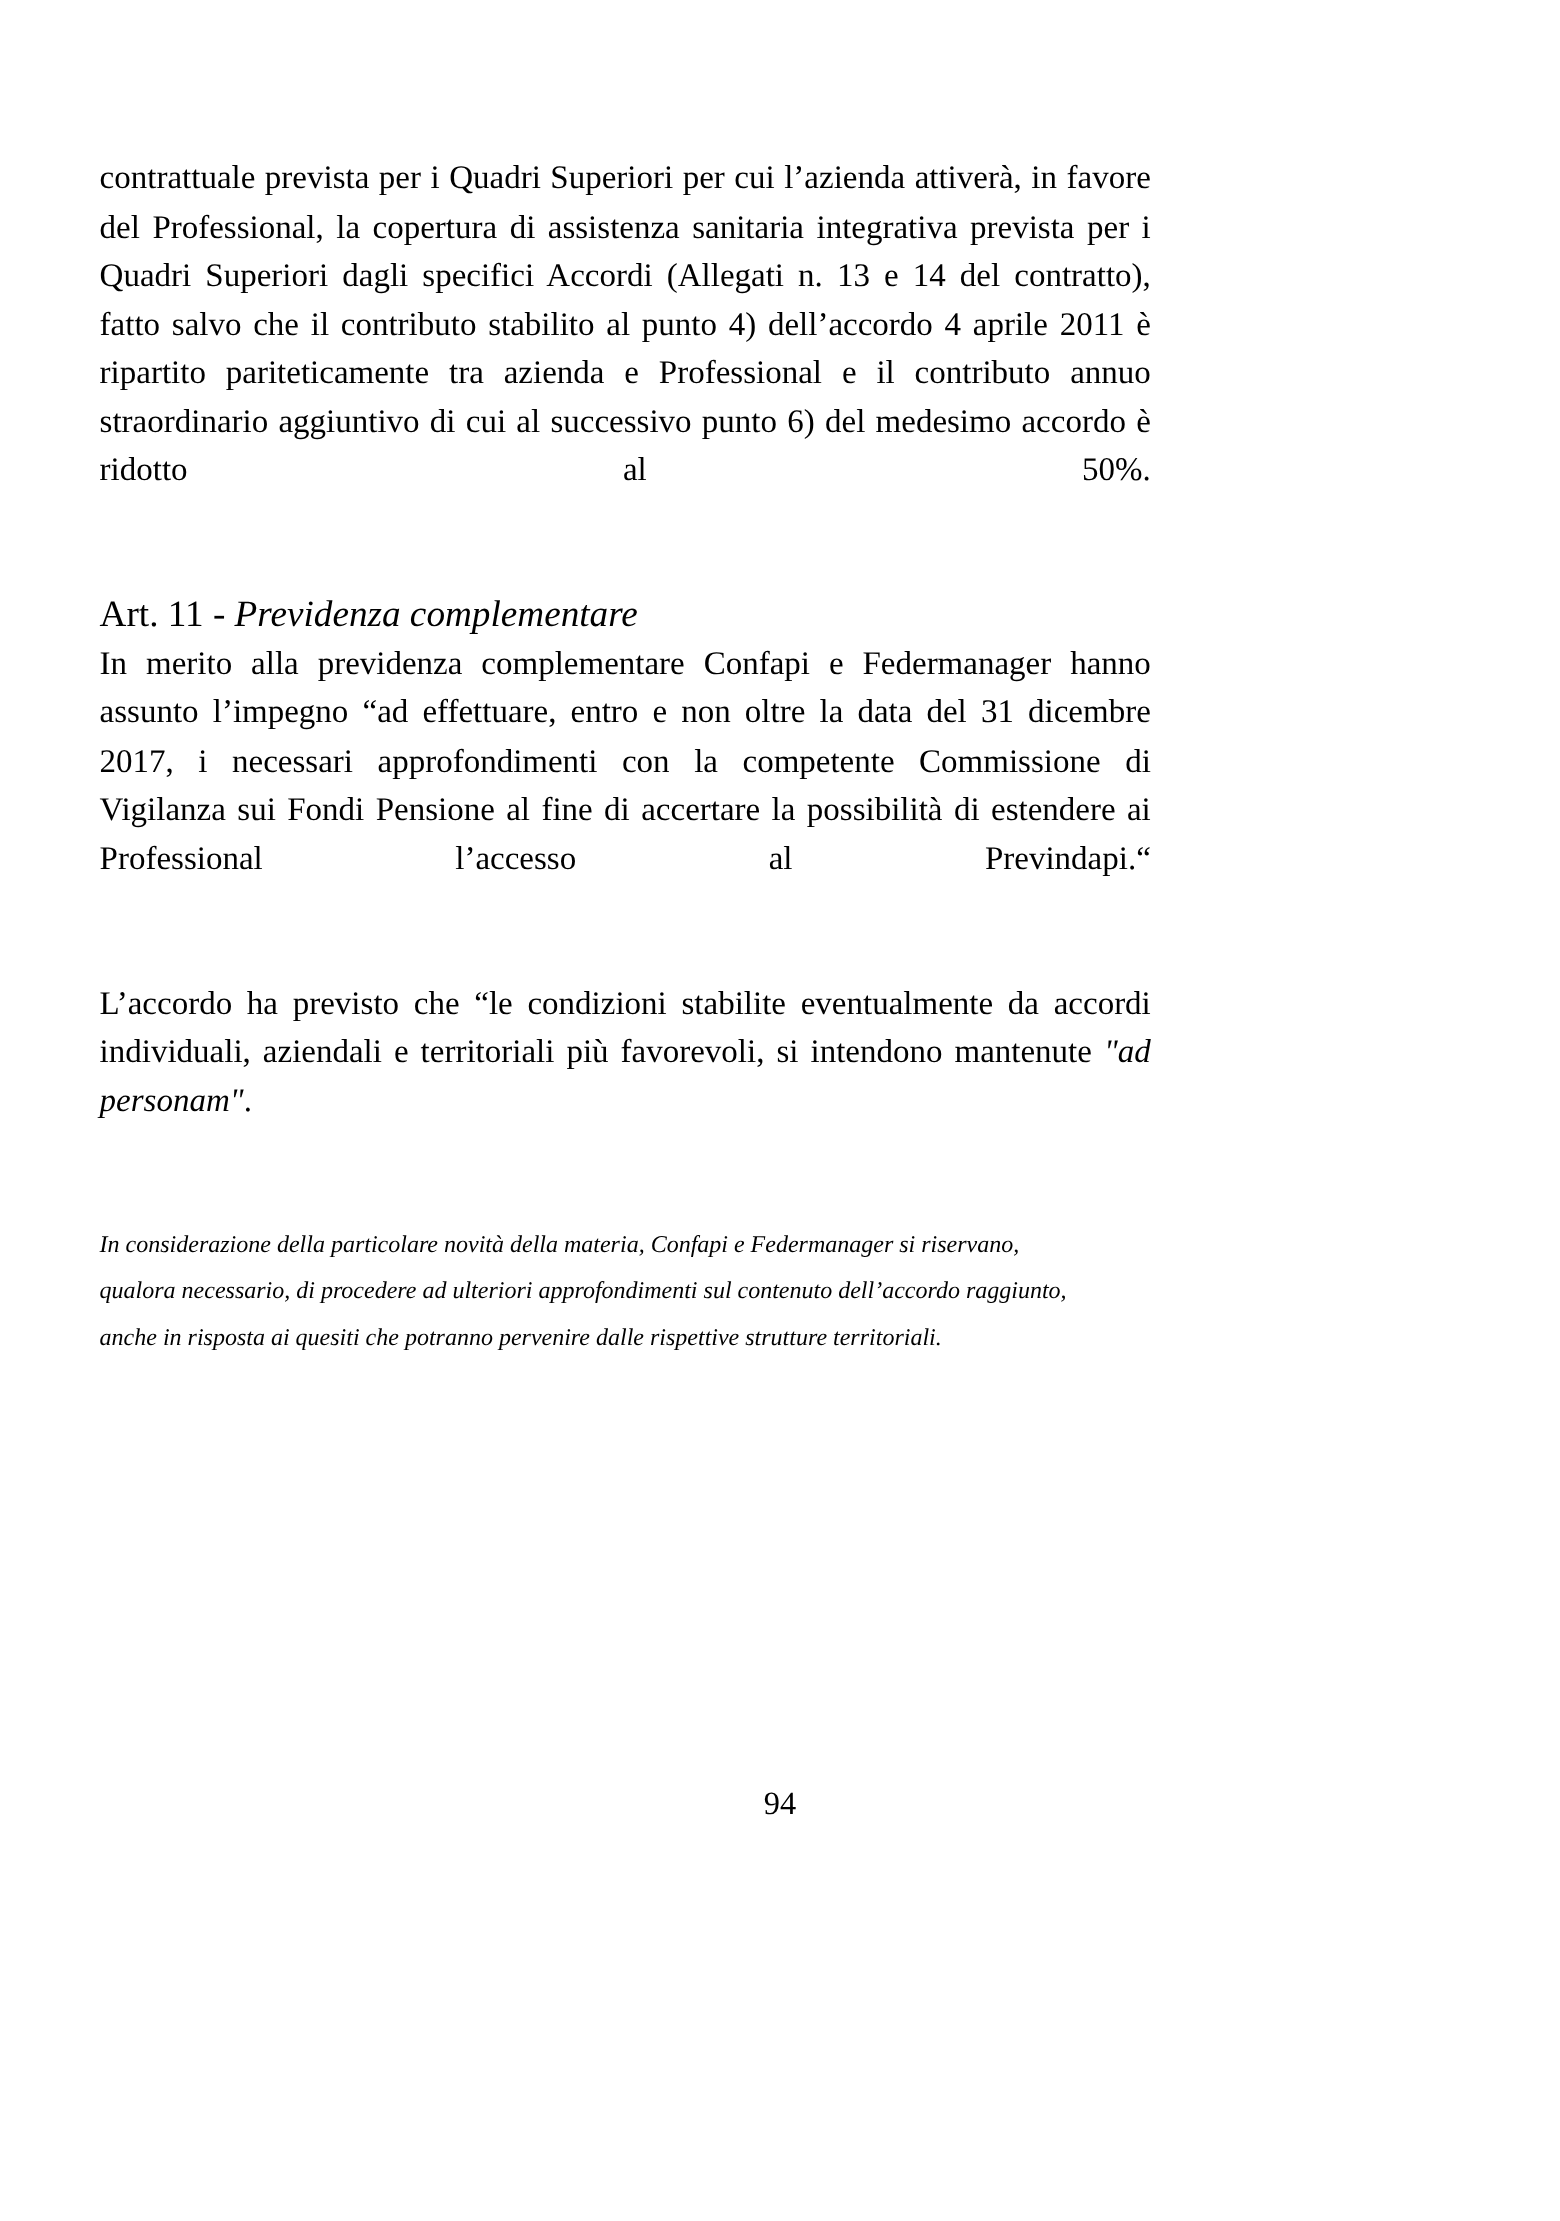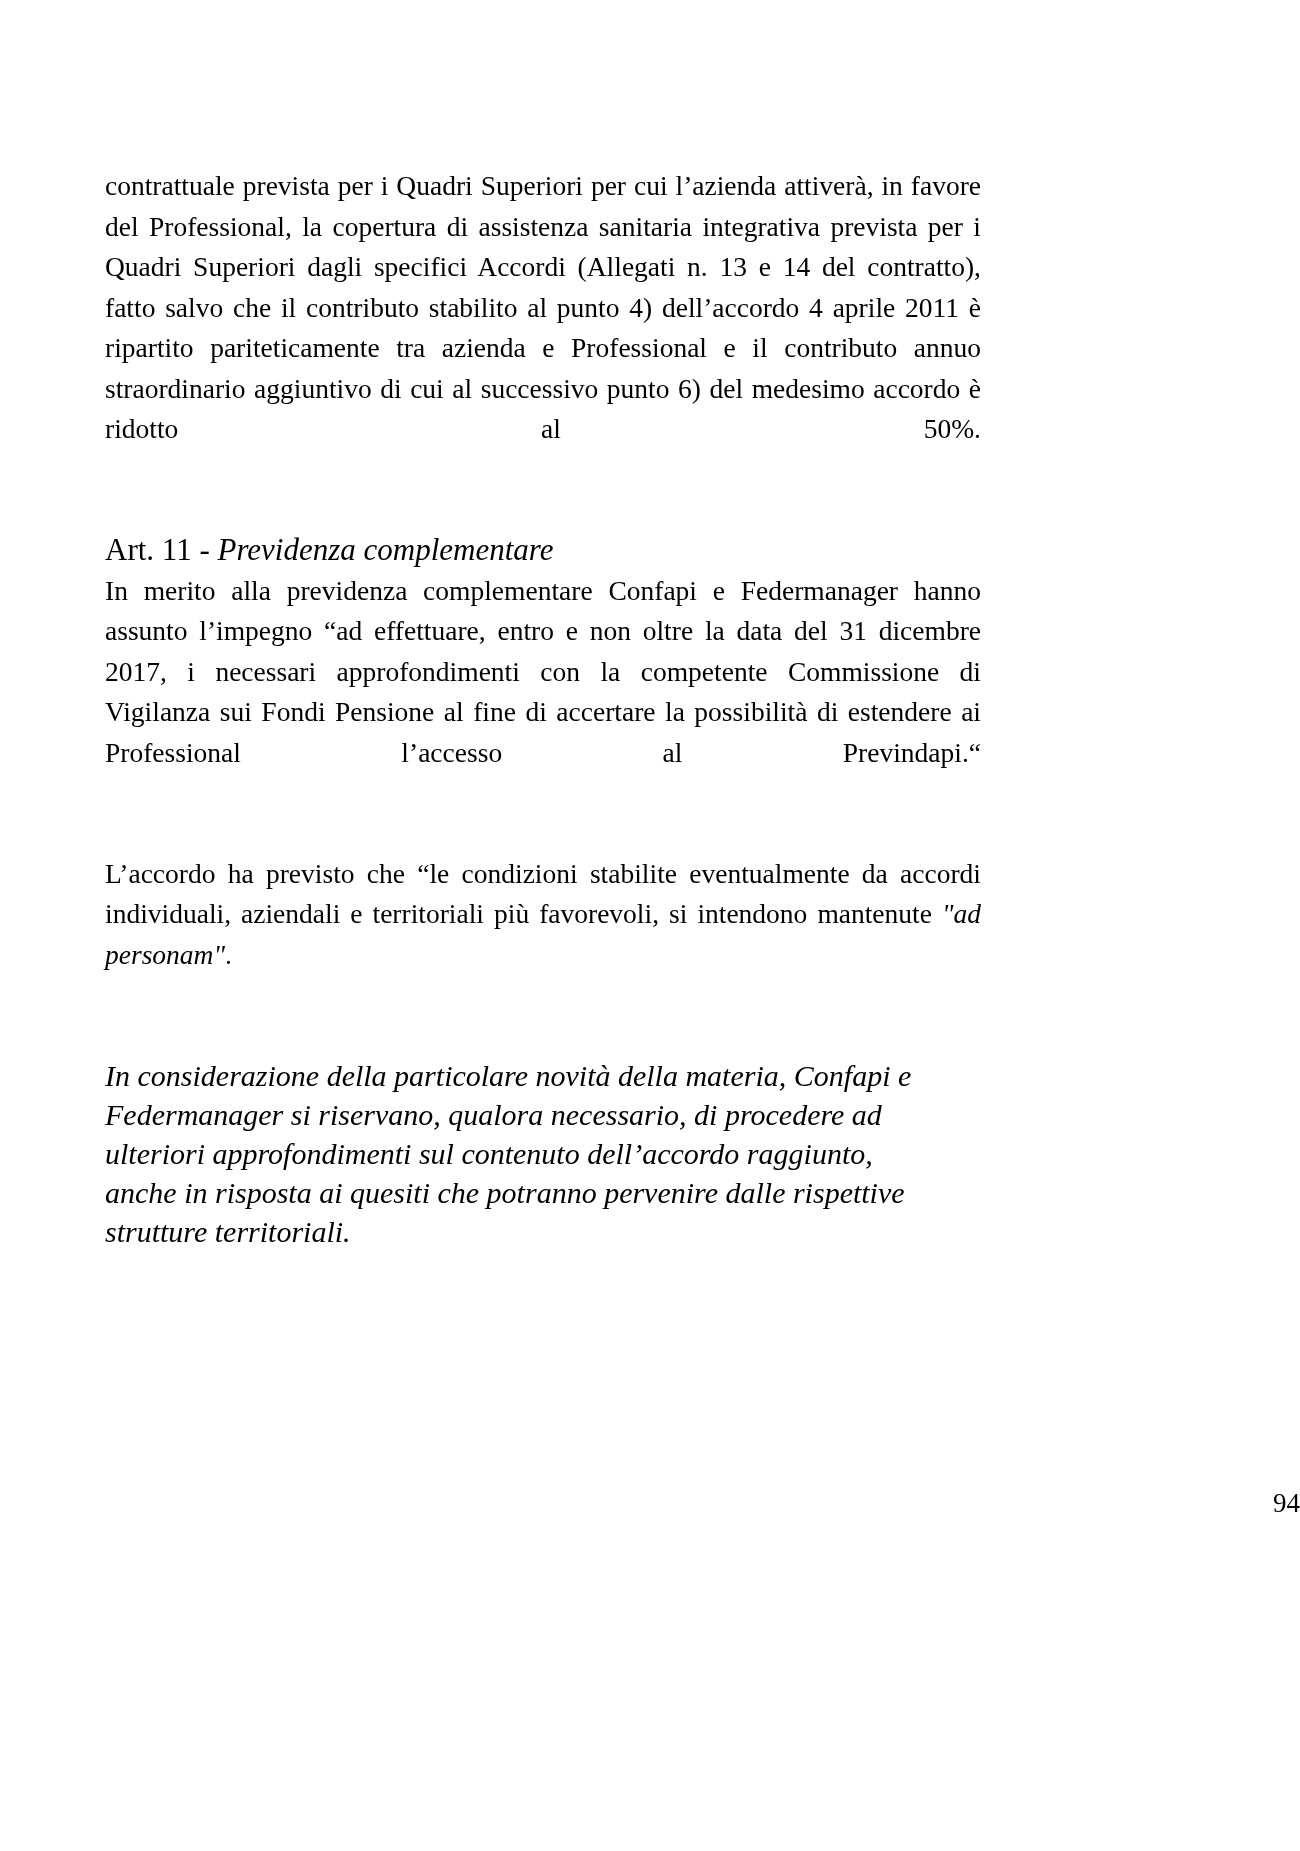--- a/index.html
+++ b/index.html
@@ -14,24 +14,23 @@
   .page {
     position: relative;
     width: 1300px;
     height: 1851px;
     background: #ffffff;
     overflow: hidden;
     box-sizing: border-box;
   }
   .content {
     position: absolute;
-    left: 105px;
+    left: 83px;
     top: 128px;
     width: 876px;
-    margin-top: 38px;
   }
   p {
     margin: 0;
     font-size: 27.5px;
     line-height: 40.5px;
     text-align: justify;
     text-justify: inter-word;
     -webkit-hyphens: none;
     hyphens: none;
   }
@@ -55,31 +54,31 @@
     text-align: left;
   }
   .art-head .ital {
     font-style: italic;
   }
   .ital {
     font-style: italic;
   }
   .closing-block {
     font-style: italic;
-    font-size: 30px;
+    font-size: 20px;
     line-height: 39px;
     text-align: left;
     width: 830px;
   }
   .pagenum {
     position: absolute;
     left: 0;
     top: 1487px;
     width: 1300px;
-    text-align: right;
+    text-align: center;
     font-size: 27px;
     line-height: 32px;
   }
 </style>
 </head>
 <body>
 
 <div class="page">
 
   <div class="content">

